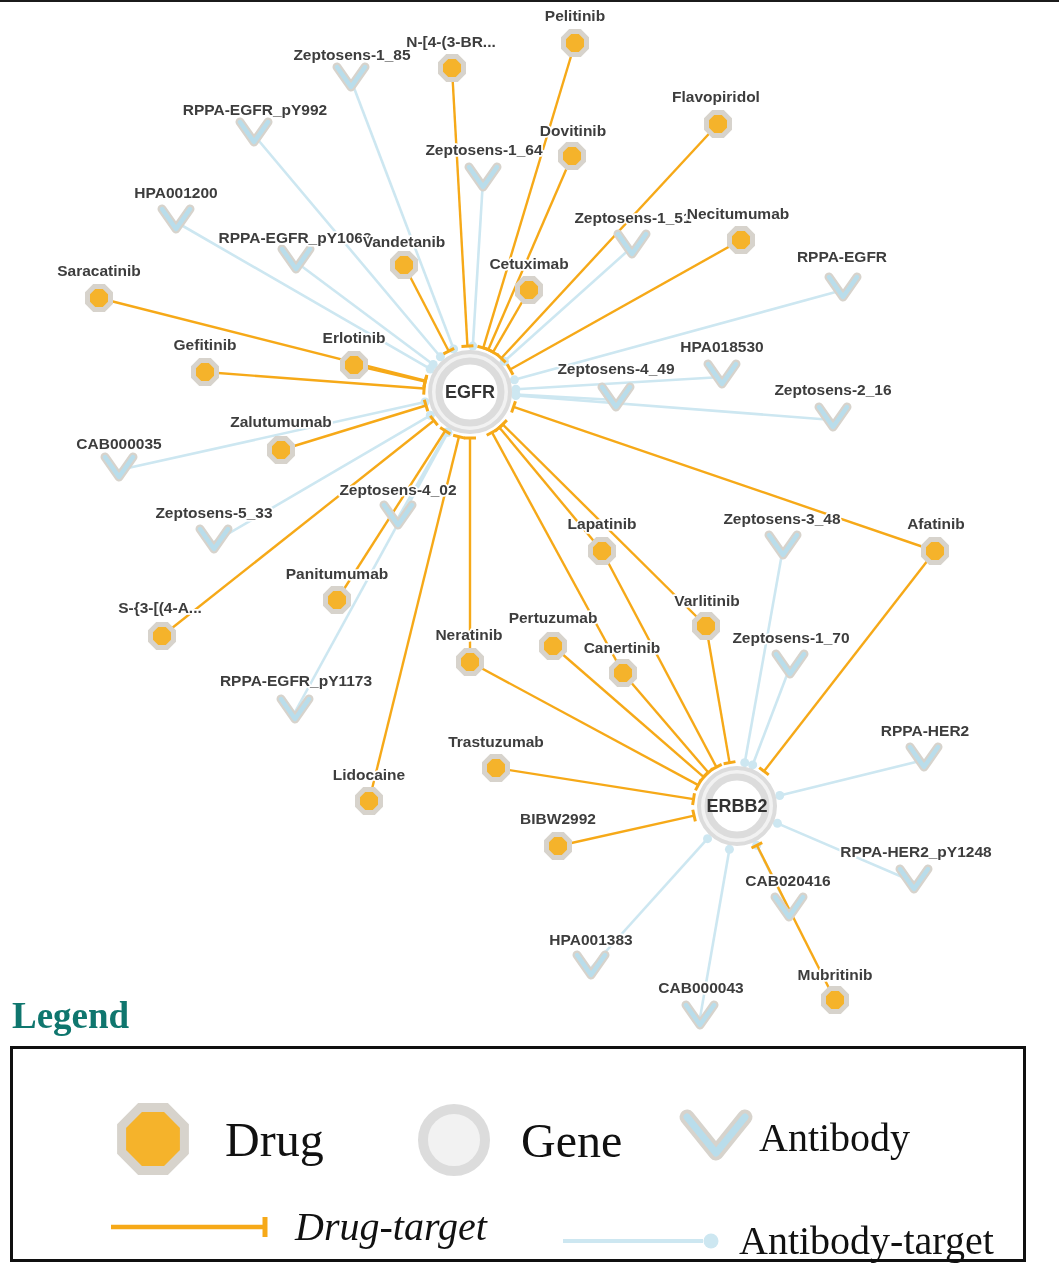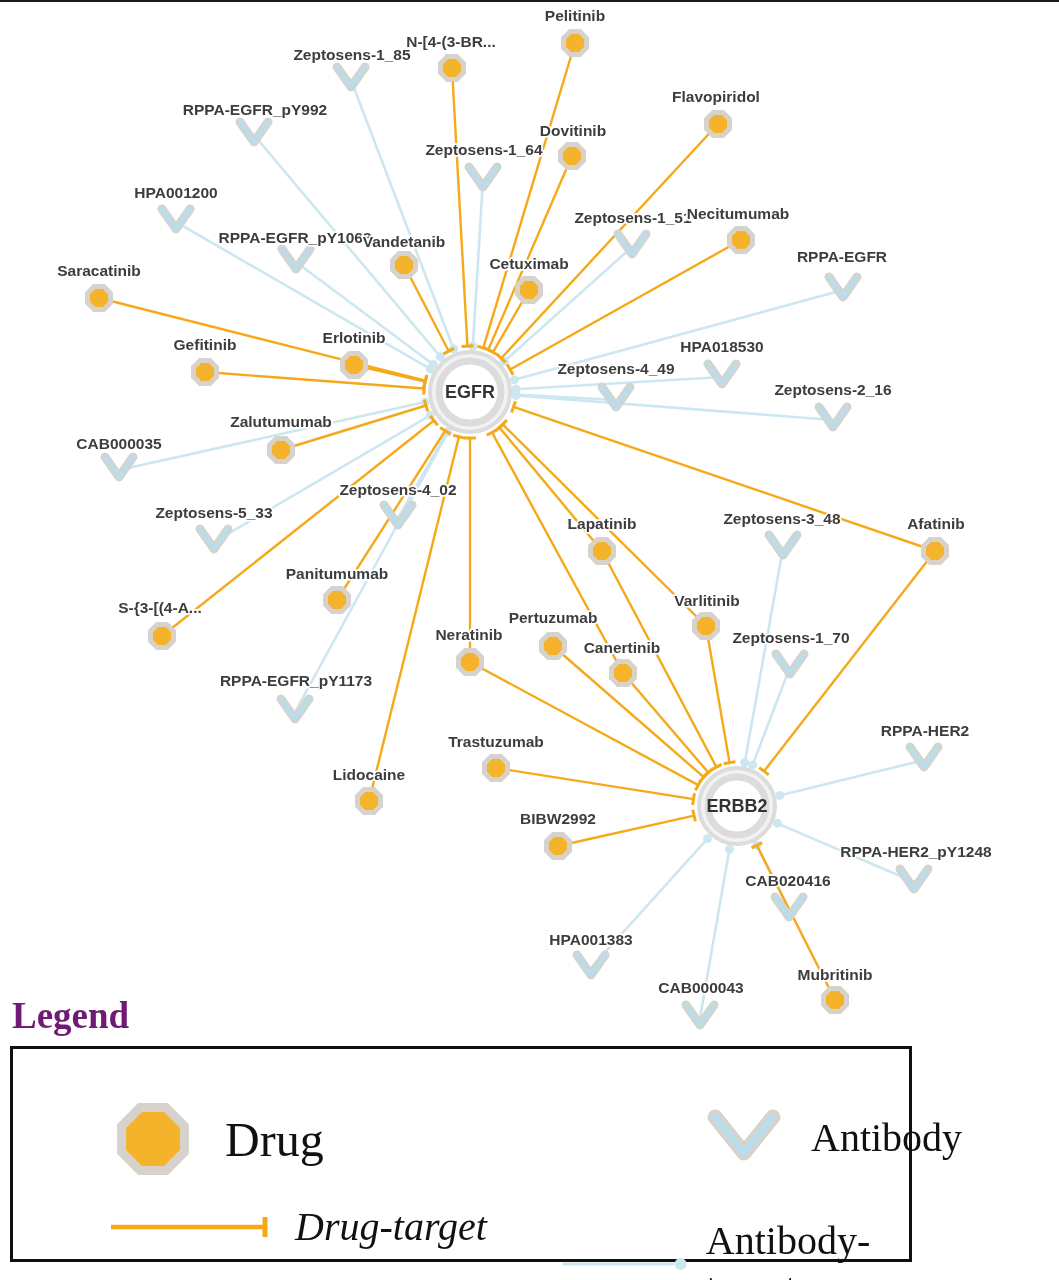--- a/index.html
+++ b/index.html
@@ -21,31 +21,31 @@
   }
   .gene-label {
     font-family:"Liberation Sans", sans-serif;
     font-size:18px; font-weight:bold;
     fill:#333333;
   }
 
   .legend-title {
     position:absolute; left:12px; top:994px;
     font-family:"Liberation Serif", serif; font-weight:bold;
-    font-size:37px; color:#701a75;
+    font-size:37px; color:#0f766e;
   }
   .legend-box {
     position:absolute; left:10px; top:1046px;
-    width:902px; height:216px;
+    width:1016px; height:216px;
     border:3px solid #101010; background:#ffffff;
   }
   .li { position:absolute; display:flex; align-items:center; }
   .li-drug          { left:96px;  top:46px;  gap:28px; }
   .li-gene          { left:400px; top:50px;  gap:26px; }
-  .li-antibody      { left:688px; top:56px;  gap:24px; }
+  .li-antibody      { left:660px; top:56px;  }
   .li-drug-edge     { left:96px;  top:154px; gap:16px;font-style:italic; }
   .li-antibody-edge { left:548px; top:156px; gap:14px;margin-top:12px; }
 
   .t-big { font-family:"Liberation Serif", serif; font-size:48px; color:#111111; }
   .t-med { font-family:"Liberation Serif", serif; font-size:40px; color:#111111; }
 
   .oct-legend { fill:var(--drug-fill, #F5B32B); stroke:var(--node-stroke, #D7D3CC); stroke-width:9; }
   .gene-legend-outer { fill:var(--gene-fill, #F2F2F2); stroke:var(--gene-stroke, #DCDCDC); stroke-width:10; }
   .chev-outer { fill:none; stroke:var(--node-stroke, #D7D3CC); stroke-width:15; stroke-linecap:round; stroke-linejoin:round; }
   .chev-inner { fill:none; stroke:var(--antibody-fill, #B9DDEB); stroke-width:7; stroke-linecap:round; stroke-linejoin:round; }
@@ -331,20 +331,26 @@
 
 <div class="legend-box">
 
   <div class="li li-drug">
     <svg width="88" height="88" viewBox="0 0 88 88">
       <polygon class="oct-legend" points="75.4,57 57,75.4 31,75.4 12.6,57 12.6,31 31,12.6 57,12.6 75.4,31"></polygon>
     </svg>
     <span class="t-big">Drug</span>
   </div>
 
+  <div class="li li-gene">
+    <svg width="82" height="82" viewBox="0 0 82 82">
+      <circle class="gene-legend-outer" cx="41" cy="41" r="31"></circle>
+    </svg>
+    <span class="t-big">Gene</span>
+  </div>
 
   <div class="li li-antibody">
     <svg width="86" height="64" viewBox="0 0 86 64">
       <path class="chev-outer" d="M 14 12 L 43 48 L 72 12"></path>
       <path class="chev-inner" d="M 14 12 L 43 48 L 72 12"></path>
     </svg>
     <span class="t-med">Antibody</span>
   </div>
 
   <div class="li li-drug-edge">

